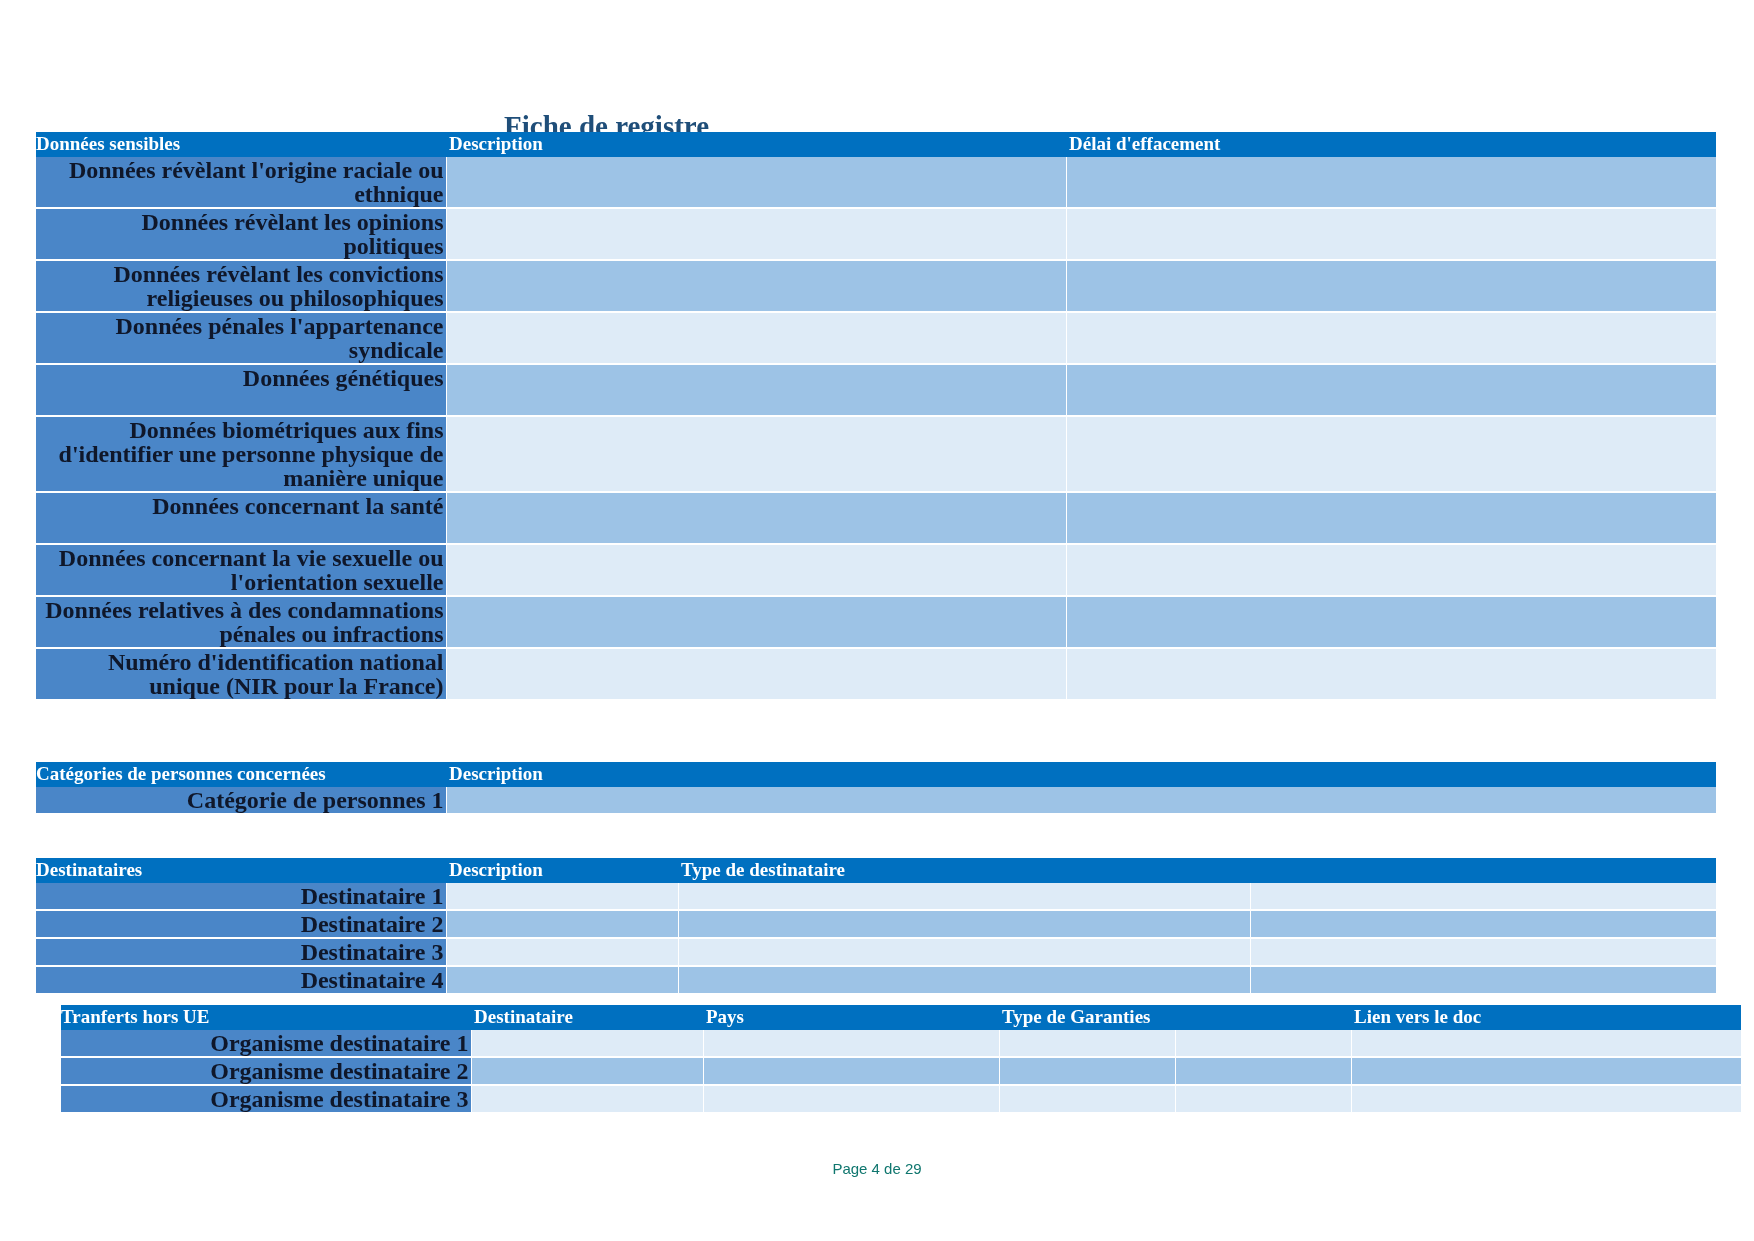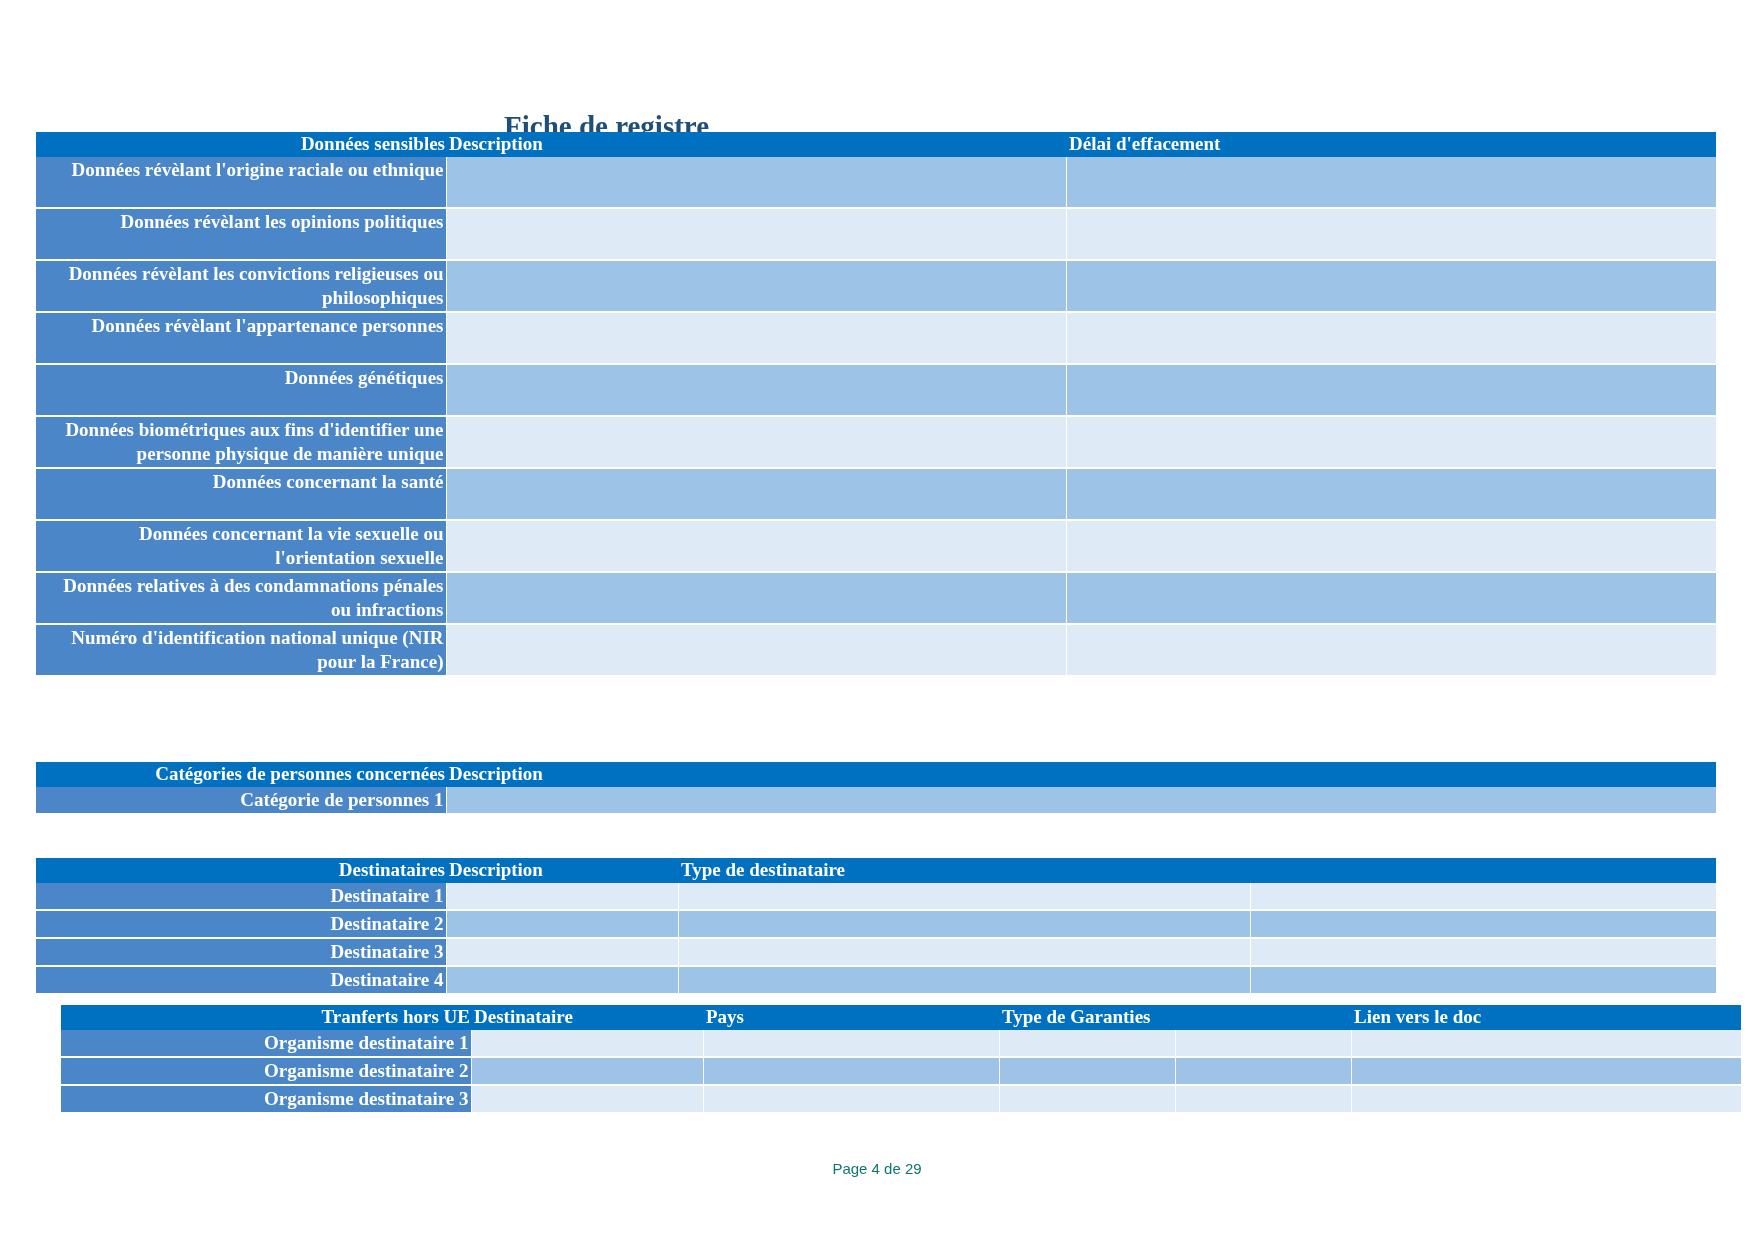--- a/index.html
+++ b/index.html
@@ -68,30 +68,30 @@
   .hdr td {
     background: #0070c0;
     color: #ffffff;
     font-weight: bold;
     font-size: 19px;
     height: 25px;
     line-height: 24px;
     white-space: nowrap;
     overflow: visible;
   }
-  .hdr td.rt { text-align: right; padding-right: 1px; }
+  .hdr td.rt { padding-right: 1px; }
   .hdr td.lt { text-align: left; padding-left: 3px; }
   .hdr td.blank { }
 
   
   td.lab {
     background: #4a86c8;
-    color: #ffffff;
+    color: #0f172a;
     font-weight: bold;
-    font-size: 19px;
+    font-size: 24px;
     line-height: 24px;
     text-align: right;
     padding: 1px 2px 1px 4px;
     border-bottom: 2px solid #ffffff;
     border-right: 1px solid #ffffff;
   }
   
   td.dat {
     border-bottom: 2px solid #ffffff;
     border-right: 1px solid #ffffff;
@@ -149,21 +149,21 @@
         <td class="dat c3"></td>
       </tr>
 
       <tr class="odd">
         <td class="lab" style="height:48px">Données révèlant les convictions religieuses ou philosophiques</td>
         <td class="dat c2"></td>
         <td class="dat c3"></td>
       </tr>
 
       <tr class="even">
-        <td class="lab" style="height:48px">Données révèlant l'appartenance personnes</td>
+        <td class="lab" style="height:48px">Données pénales l'appartenance syndicale</td>
         <td class="dat c2"></td>
         <td class="dat c3"></td>
       </tr>
 
       <tr class="odd">
         <td class="lab" style="height:48px">Données génétiques</td>
         <td class="dat c2"></td>
         <td class="dat c3"></td>
       </tr>
 

